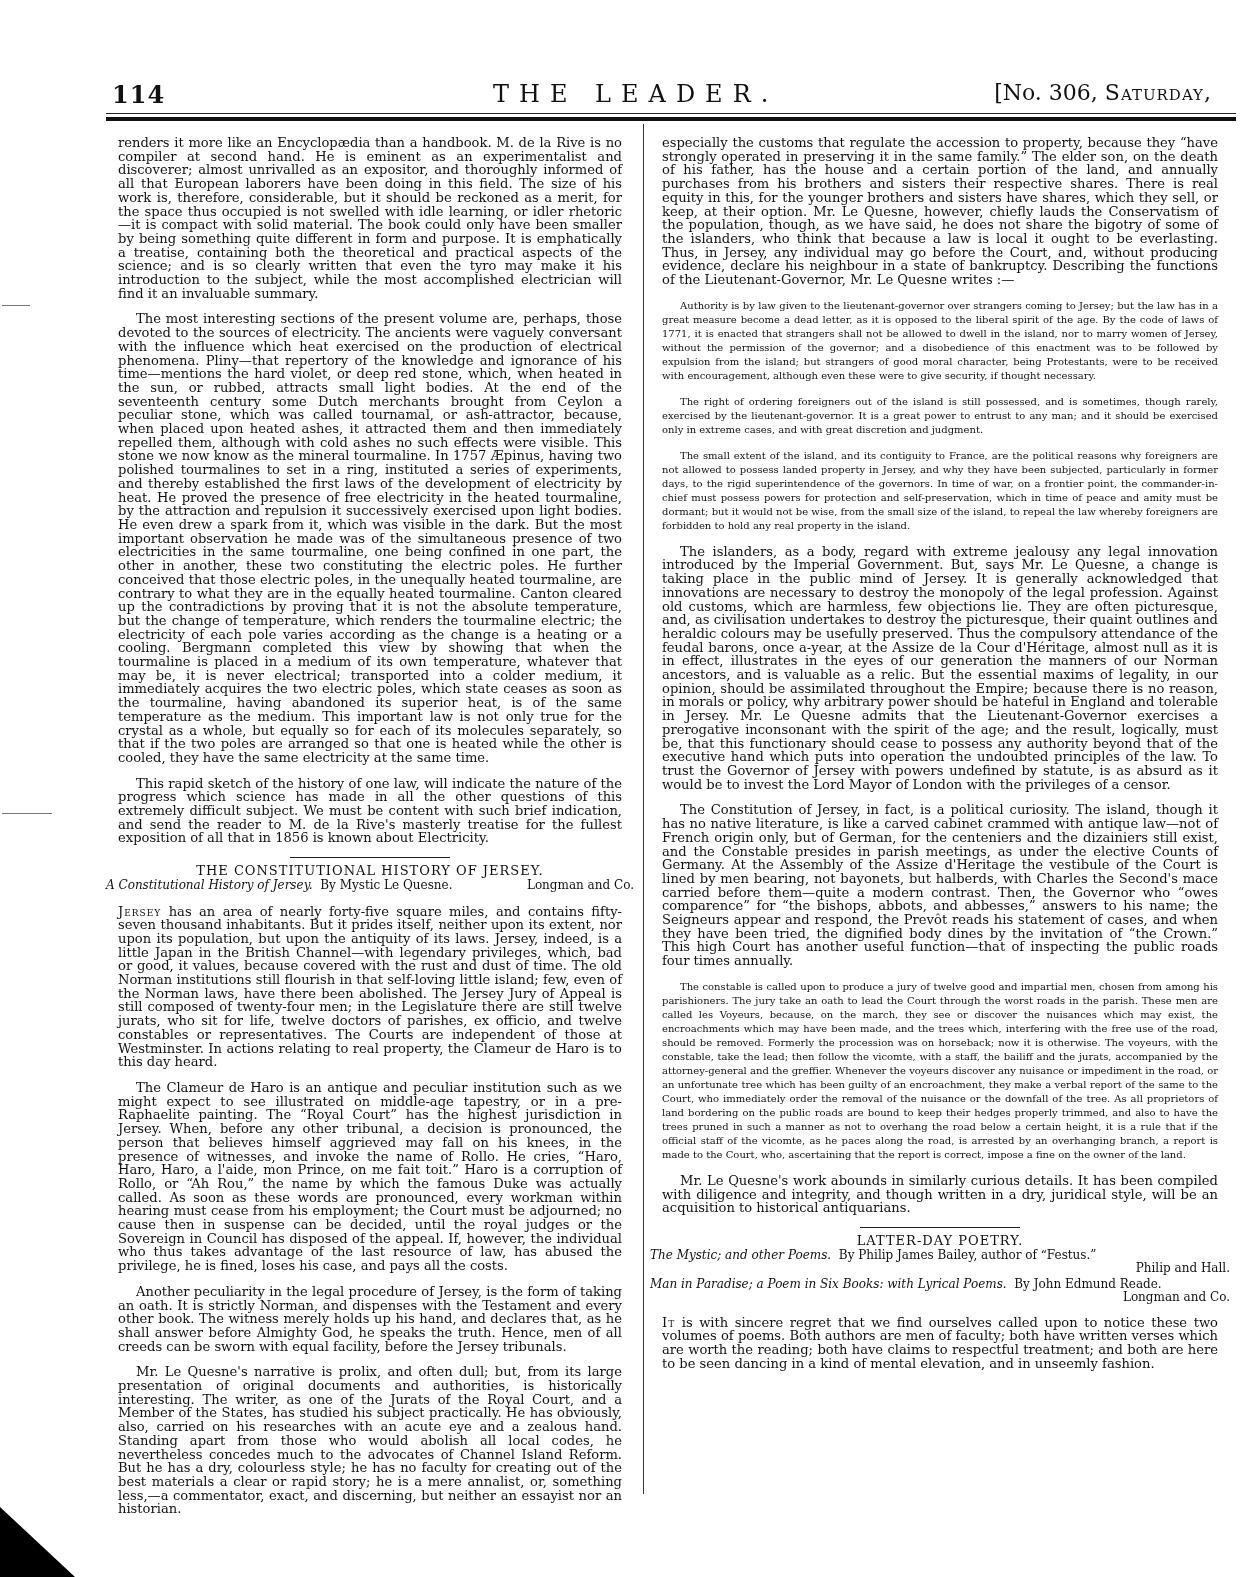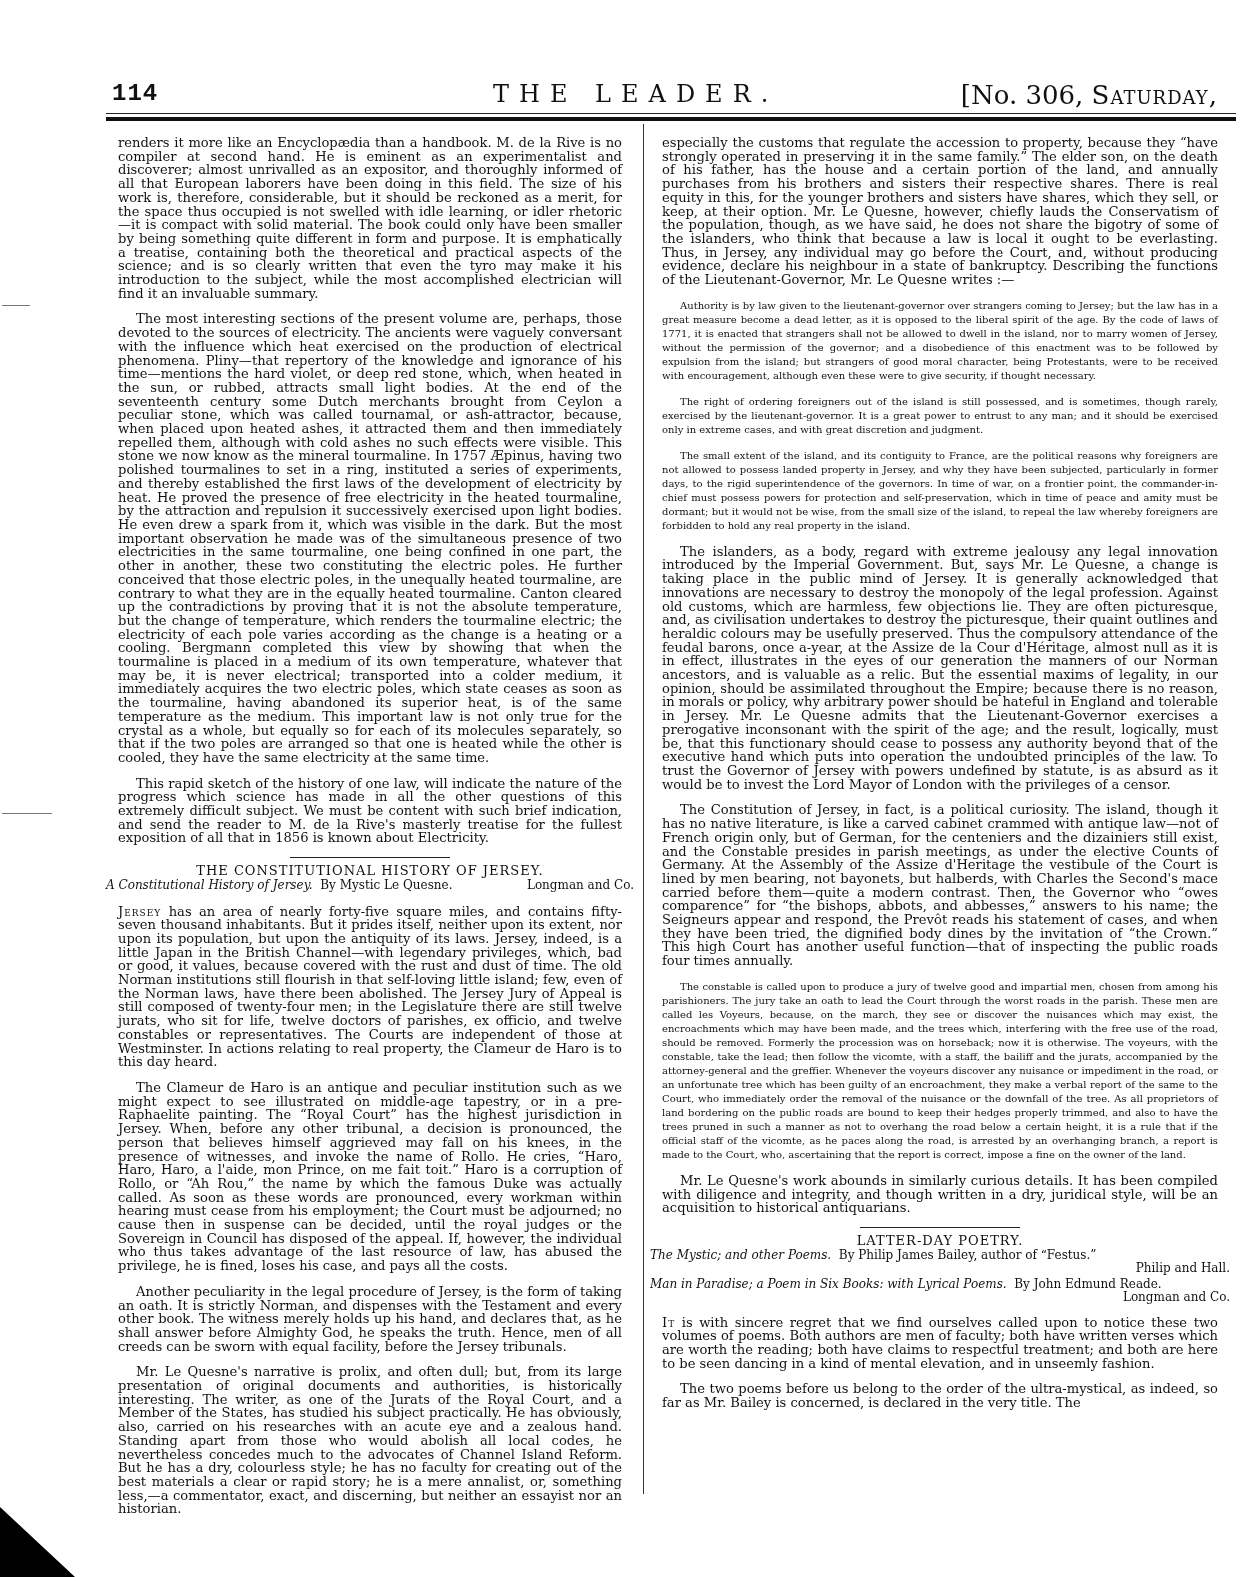--- a/index.html
+++ b/index.html
@@ -1,21 +1,21 @@
 <!DOCTYPE html>
 <html><head>
 <meta charset="utf-8">
 <style>
   html, body { margin:0; padding:0; background:#ffffff; }
   body { width:1244px; height:1577px; position:relative; overflow:hidden;
          font-family:"DejaVu Serif","Liberation Serif",serif; color:#111; }
   .masthead { position:absolute; left:112px; top:80px; width:1116px; height:30px; }
-  .page-num { position:absolute; left:0; top:0; font-size:24px; font-weight:bold; letter-spacing:1px;font-family:Liberation Mono, monospace; }
+  .page-num { position:absolute; left:0; top:0; font-size:24px; font-weight:bold; letter-spacing:1px; }
   .paper-title { position:absolute; left:381px; top:0; font-size:24px; letter-spacing:10px; }
-  .issue { position:absolute; right:10px; top:0; font-size:26px; }
+  .issue { position:absolute; right:16px; top:0; font-size:22px; }
   .issue .sc { font-variant:small-caps; letter-spacing:1px; }
   .rule-thin { position:absolute; left:106px; top:113px; width:1130px; height:1px; background:#222; }
   .rule-thick { position:absolute; left:106px; top:117px; width:1130px; height:4px; background:#111; }
   .col-divider { position:absolute; left:643px; top:124px; width:1px; height:1370px; background:#333; }
   .col { position:absolute; top:124px; font-size:13.1px; line-height:13.7px; text-align:justify; }
   .col-left { left:106px; width:528px; }
   .col-right { left:650px; width:580px; }
   p { margin:12px; text-indent:18px; }
   p.noind { text-indent:0; }
   .quote { font-size:10px; line-height:14px; }
@@ -81,19 +81,18 @@
     <div class="sec-head">LATTER-DAY POETRY.</div>
     <div class="cite-block">
       <div><i>The Mystic; and other Poems.</i>&nbsp; <span>By Philip James Bailey, author of “Festus.”</span></div>
       <div class="right">Philip and Hall.</div>
     </div>
     <div class="cite-block">
       <div><i>Man in Paradise; a Poem in Six Books: with Lyrical Poems.</i>&nbsp; <span>By John Edmund Reade.</span></div>
       <div class="right">Longman and Co.</div>
     </div>
     <p class="noind"><span class="small-caps-lead">It</span><span> is with sincere regret that we find ourselves called upon to notice these two volumes of poems. Both authors are men of faculty; both have written verses which are worth the reading; both have claims to respectful treatment; and both are here to be seen dancing in a kind of mental elevation, and in unseemly fashion.</span></p>
-    <p>The two poems before us belong to the order of the ultra-mystical, as indeed, so far as Mr. Bailey is concerned, is declared in the very title. The</p>
   </section>
 </div>
 
 <div class="margin-mark" style="left:2px;top:305px;width:28px;"></div>
 <div class="margin-mark" style="left:2px;top:813px;width:50px;"></div>
 <div class="smudge"></div>
 
 </body></html>

